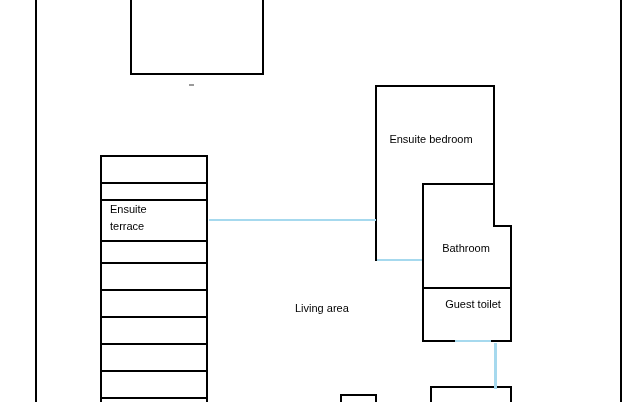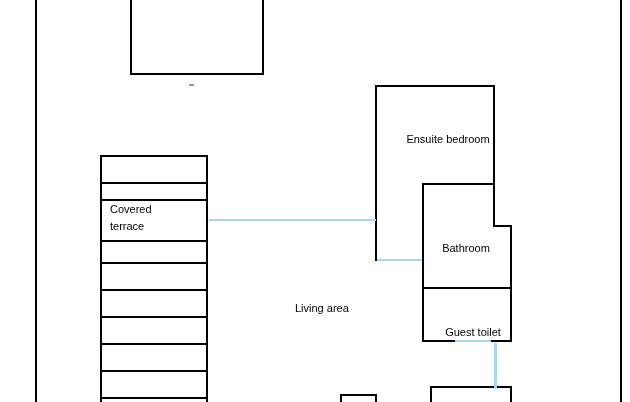--- a/index.html
+++ b/index.html
@@ -59,43 +59,43 @@
     <div class="slat" style="top:25px;"></div>
     <div class="slat" style="top:42px;"></div>
     <div class="slat" style="top:83px;"></div>
     <div class="slat" style="top:105px;"></div>
     <div class="slat" style="top:132px;"></div>
     <div class="slat" style="top:159px;"></div>
     <div class="slat" style="top:186px;"></div>
     <div class="slat" style="top:213px;"></div>
     <div class="slat" style="top:240px;"></div>
   </div>
-  <div class="label" style="left:110px; top:201px; width:62px;">Covered terrace</div>
+  <div class="label" style="left:110px; top:201px; width:62px;">Ensuite terrace</div>
 
   <div class="door" style="left:209px; top:219px; width:167px; height:2px;"></div>
 
   <div class="label" style="left:247px; top:300px; width:80px;padding-left:48px;">Living area</div>
 
   <div class="wall h" style="left:375px; top:85px;  width:120px;"></div>
   <div class="wall v" style="left:375px; top:85px;  height:176px;"></div>
   <div class="wall v" style="left:493px; top:85px;  height:142px;"></div>
   <div class="wall h" style="left:493px; top:225px; width:19px;"></div>
-  <div class="label center" style="left:392px; top:131px; width:112px;">Ensuite bedroom</div>
+  <div class="label center" style="left:375px; top:131px; width:112px;">Ensuite bedroom</div>
 
   <div class="door" style="left:377px; top:259px; width:45px; height:2px;"></div>
 
   <div class="wall h" style="left:422px; top:183px; width:73px;"></div>
   <div class="wall v" style="left:422px; top:183px; height:159px;"></div>
   <div class="wall h" style="left:422px; top:287px; width:90px;"></div>
   <div class="wall v" style="left:510px; top:225px; height:117px;"></div>
   <div class="label center" style="left:422px; top:240px; width:88px;">Bathroom</div>
 
   <div class="wall h" style="left:422px; top:340px; width:90px;"></div>
   <div class="door" style="left:455px; top:340px; width:36px; height:2px;"></div>
-  <div class="label center" style="left:422px; top:324px; width:102px;">Guest toilet</div>
+  <div class="label center" style="left:422px; top:296px; width:102px;">Guest toilet</div>
 
   <div class="door" style="left:494px; top:343px; width:3px; height:46px;"></div>
 
   <div class="room" style="left:430px; top:386px; width:82px; height:16px; border-bottom:none;"></div>
 
   <div class="room" style="left:340px; top:394px; width:37px; height:8px; border-bottom:none;"></div>
 
 </div>
 
 </body></html>

